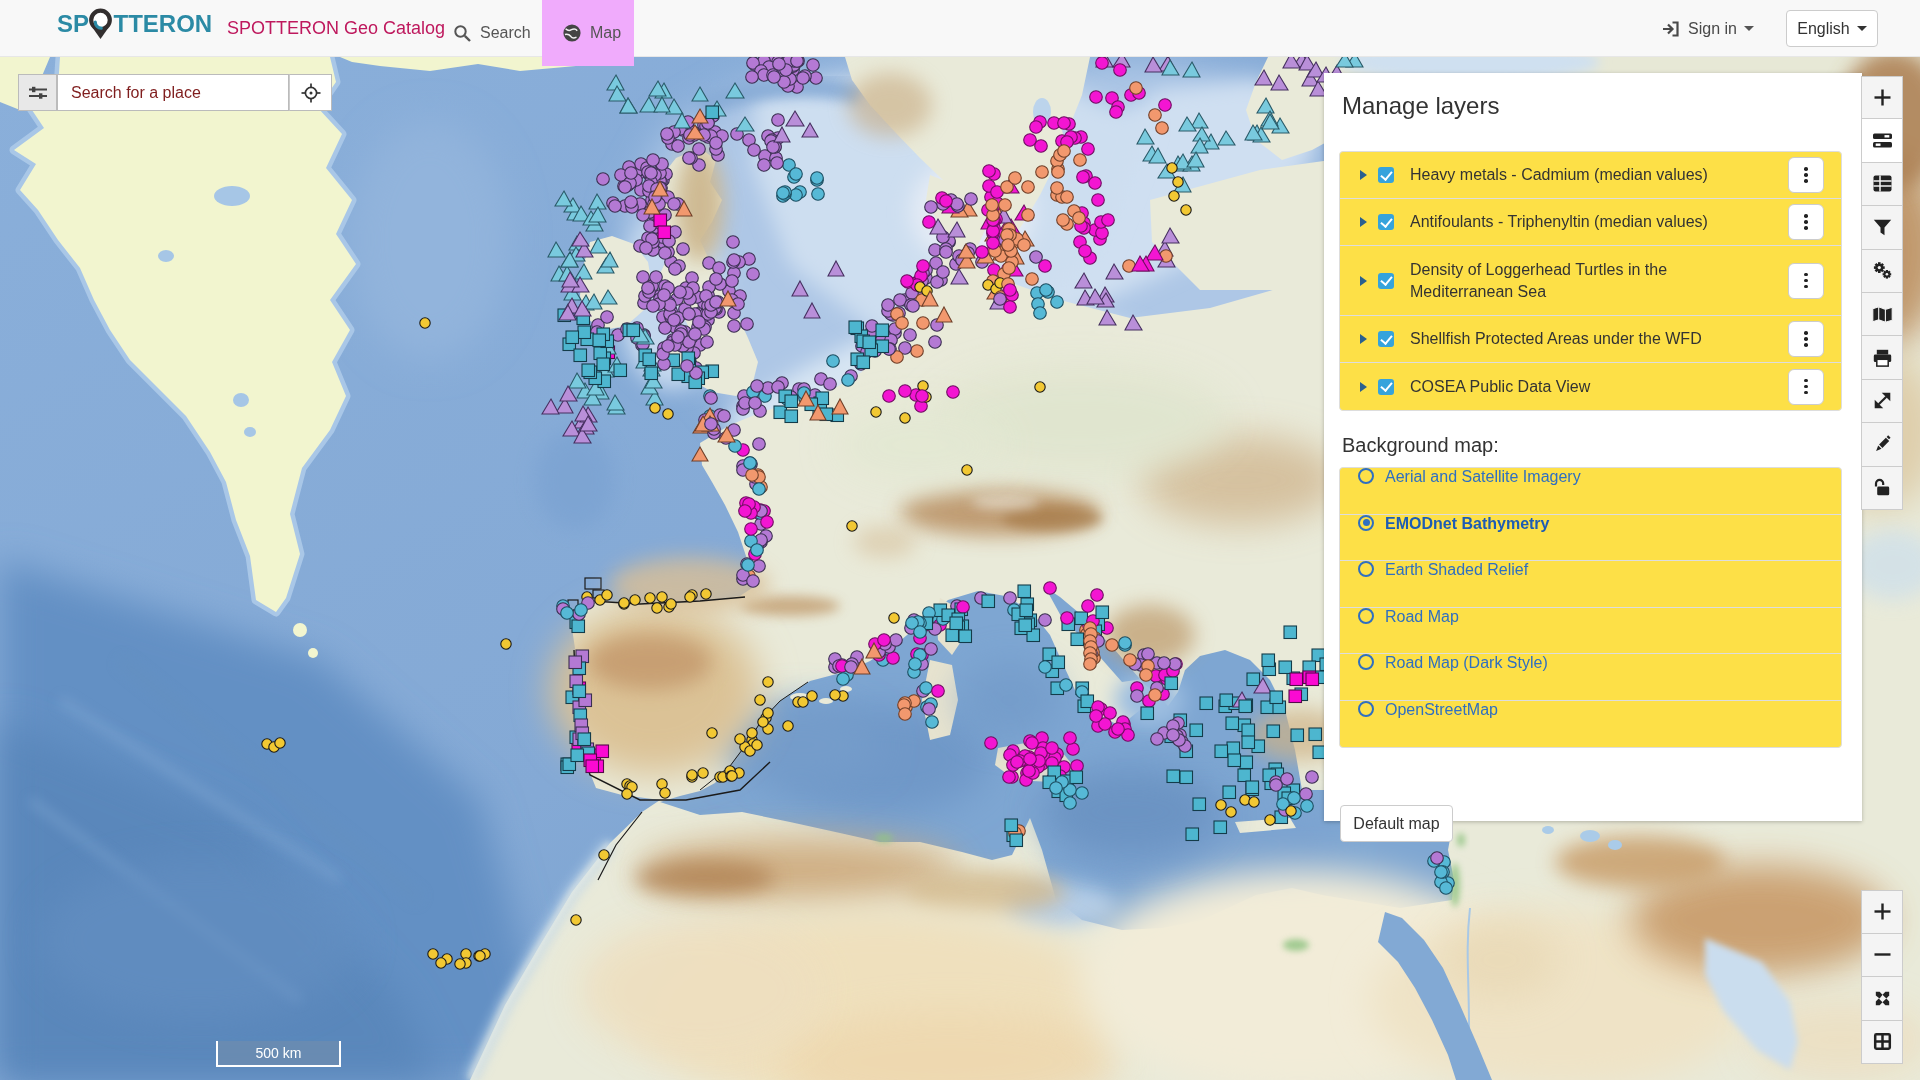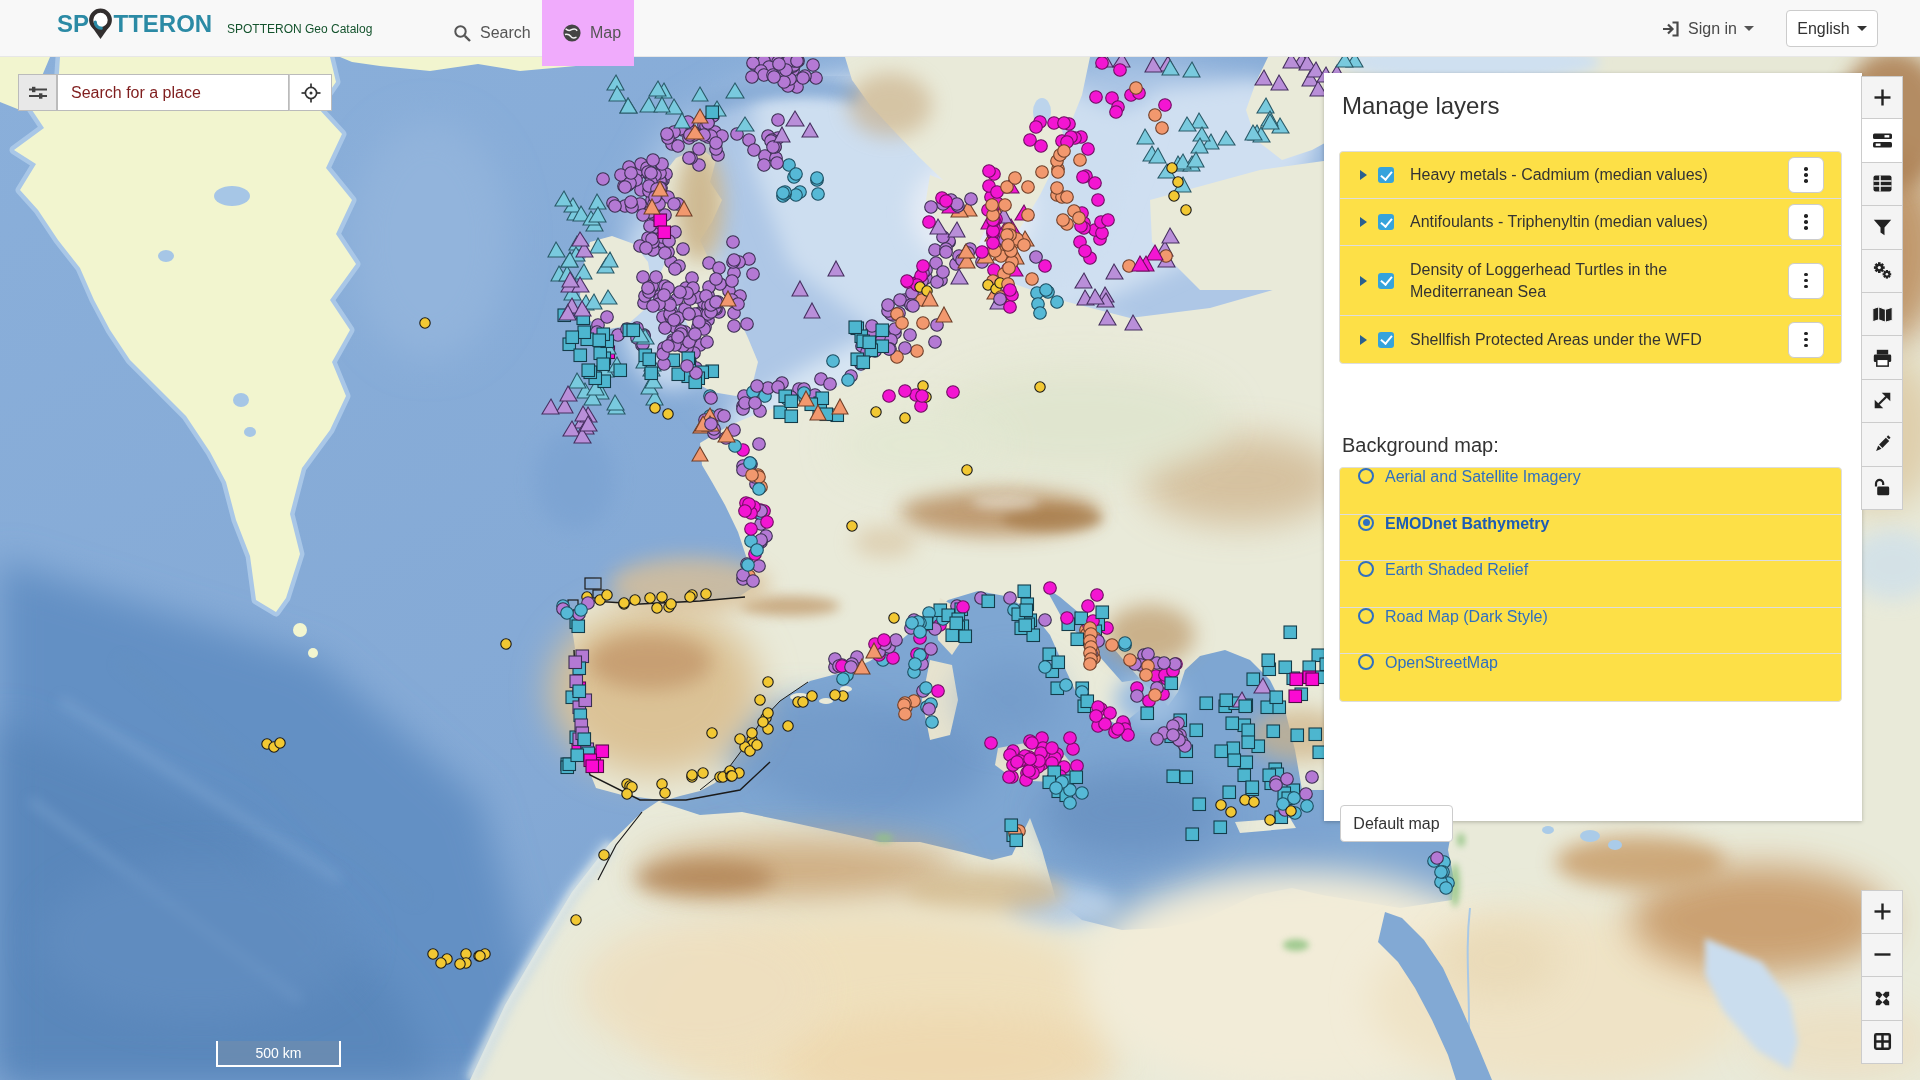--- a/index.html
+++ b/index.html
@@ -1,20 +1,20 @@
 <!DOCTYPE html>
 <html><head><meta charset="utf-8"><title>SPOTTERON Geo Catalog</title>
 <style>
 *{margin:0;padding:0;box-sizing:border-box}
 html,body{width:1920px;height:1080px;overflow:hidden;font-family:"Liberation Sans",sans-serif;background:#fff}
 #map{position:absolute;top:57px;left:0;width:1920px;height:1023px;overflow:hidden}
 
 #nav{position:absolute;top:0;left:0;width:1920px;height:57px;background:#f8f8f8;border-bottom:1px solid #e7e7e7;z-index:40}
 #logo{position:absolute;left:57px;top:8px}
-#brand{position:absolute;left:227px;top:0;height:57px;display:flex;align-items:center;font-size:12px;color:#14532d}
+#brand{position:absolute;left:227px;top:0;height:57px;display:flex;align-items:center;font-size:18px;color:#be185d}
 .navitem{position:absolute;top:0;height:66px;display:flex;align-items:center;font-size:16px;color:#555;white-space:nowrap}
 #nav-search{left:453px}
 #nav-map{left:542px;width:92px;background:#f0abfc;padding-left:20px}
 .navitem svg{margin-right:8px}
 #signin{position:absolute;top:0;right:166px;height:57px;display:flex;align-items:center;font-size:16px;color:#494949;white-space:nowrap}
 #signin svg{margin-right:7px}
 #engbtn{position:absolute;top:10px;right:42px;width:92px;height:37px;border:1px solid #ccc;border-radius:4px;background:#fff;font-size:16px;color:#333;display:flex;align-items:center;justify-content:center}
 .caret{display:inline-block;width:0;height:0;border-left:5px solid transparent;border-right:5px solid transparent;border-top:5px solid #555;margin-left:7px}
 
 #searchctl{position:absolute;top:74px;left:18px;height:37px;z-index:30;display:flex}
@@ -1521,34 +1521,50 @@
         <span class="cb"></span>
         <span class="txt">Shellfish Protected Areas under the WFD</span>
         <span class="kebab">
           <span class="dots">
             <i></i>
             <i></i>
             <i></i>
           </span>
         </span>
       </div>
+<div class="lrow">
+        <span class="car"></span>
+        <span class="cb"></span>
+        <span class="txt">COSEA Public Data View</span>
+        <span class="kebab">
+          <span class="dots">
+            <i></i>
+            <i></i>
+            <i></i>
+          </span>
+        </span>
+      </div>
     </div>
   <div class="h2">Background map:</div>
   <div class="listbox" id="lb2">
       <div class="rrow">
         <span class="radio"></span>
         <span class="rtxt">Aerial and Satellite Imagery</span>
       </div>
 <div class="rrow">
         <span class="radio sel"></span>
         <span class="rtxt sel">EMODnet Bathymetry</span>
       </div>
 <div class="rrow">
         <span class="radio"></span>
         <span class="rtxt">Earth Shaded Relief</span>
+      </div>
+<div class="rrow">
+        <span class="radio"></span>
+        <span class="rtxt">Road Map</span>
       </div>
 <div class="rrow">
         <span class="radio"></span>
         <span class="rtxt">Road Map (Dark Style)</span>
       </div>
 <div class="rrow">
         <span class="radio"></span>
         <span class="rtxt">OpenStreetMap</span>
       </div>
     </div>

